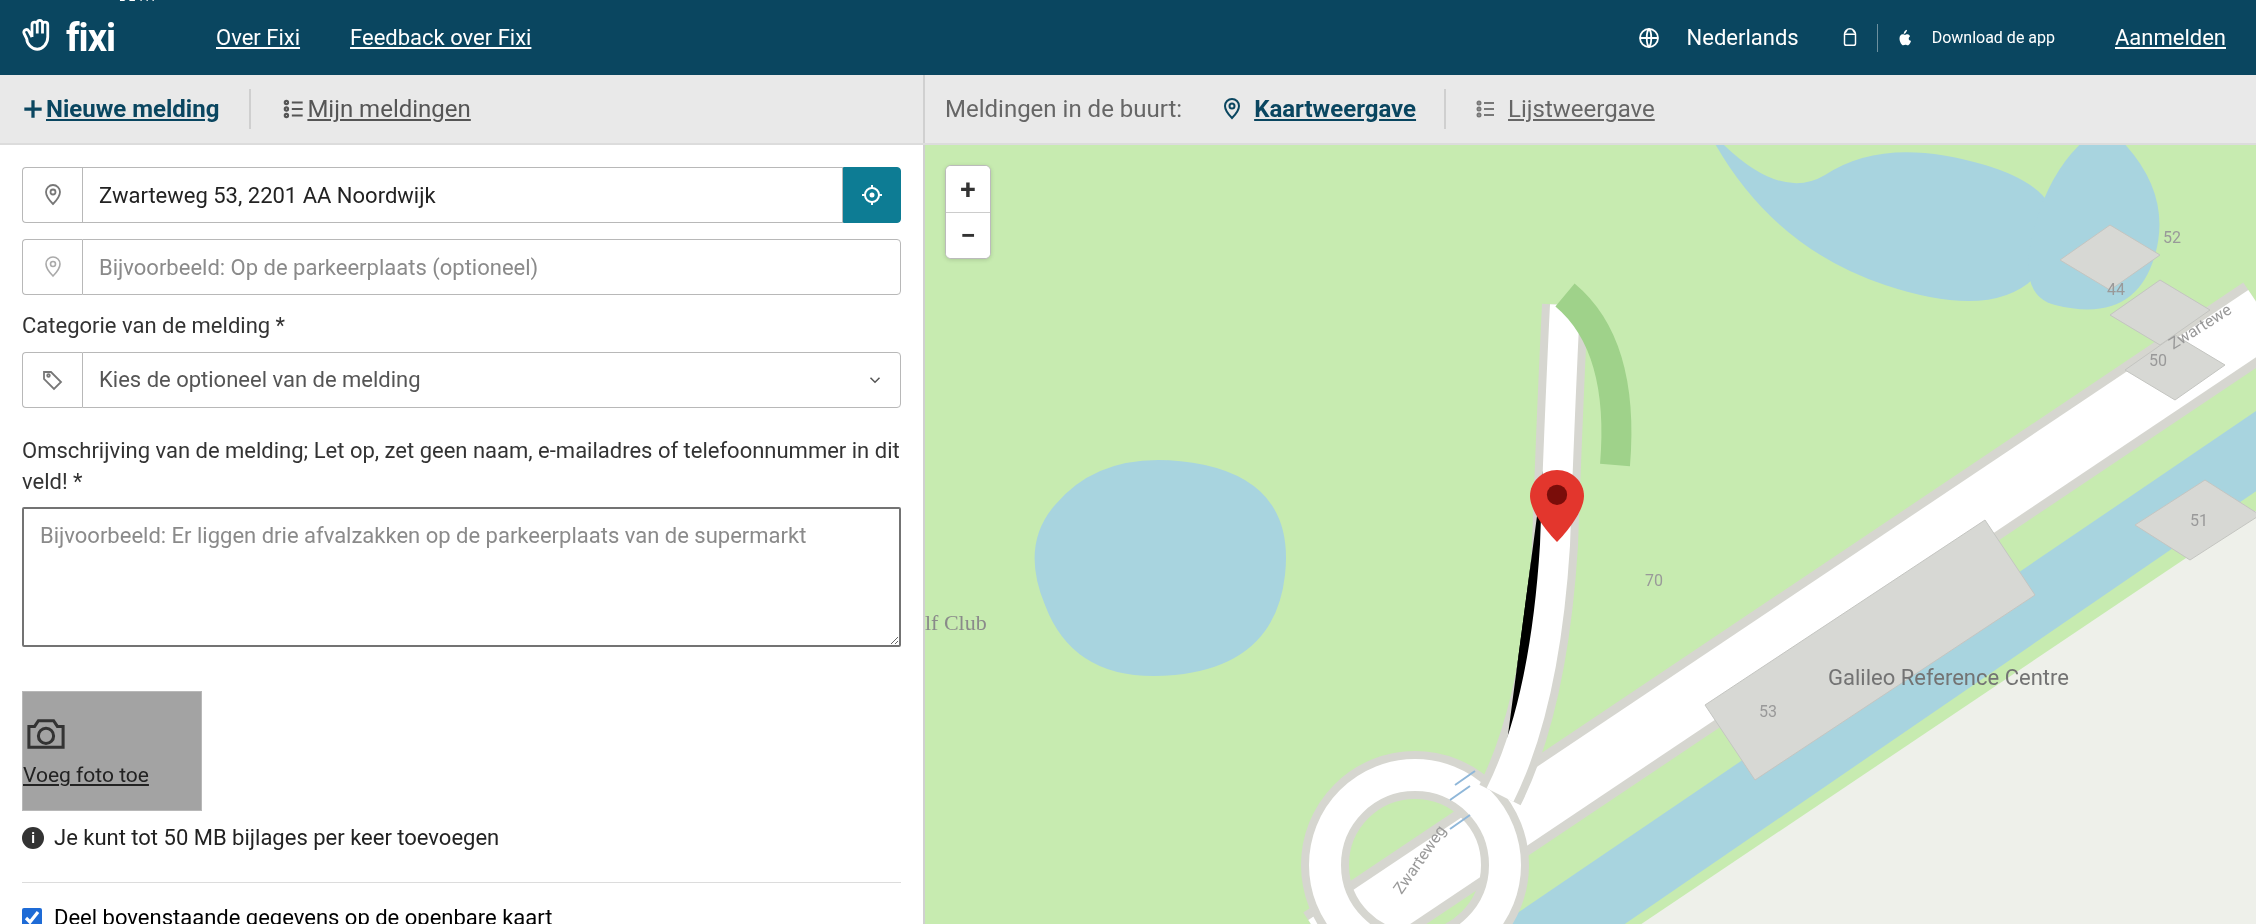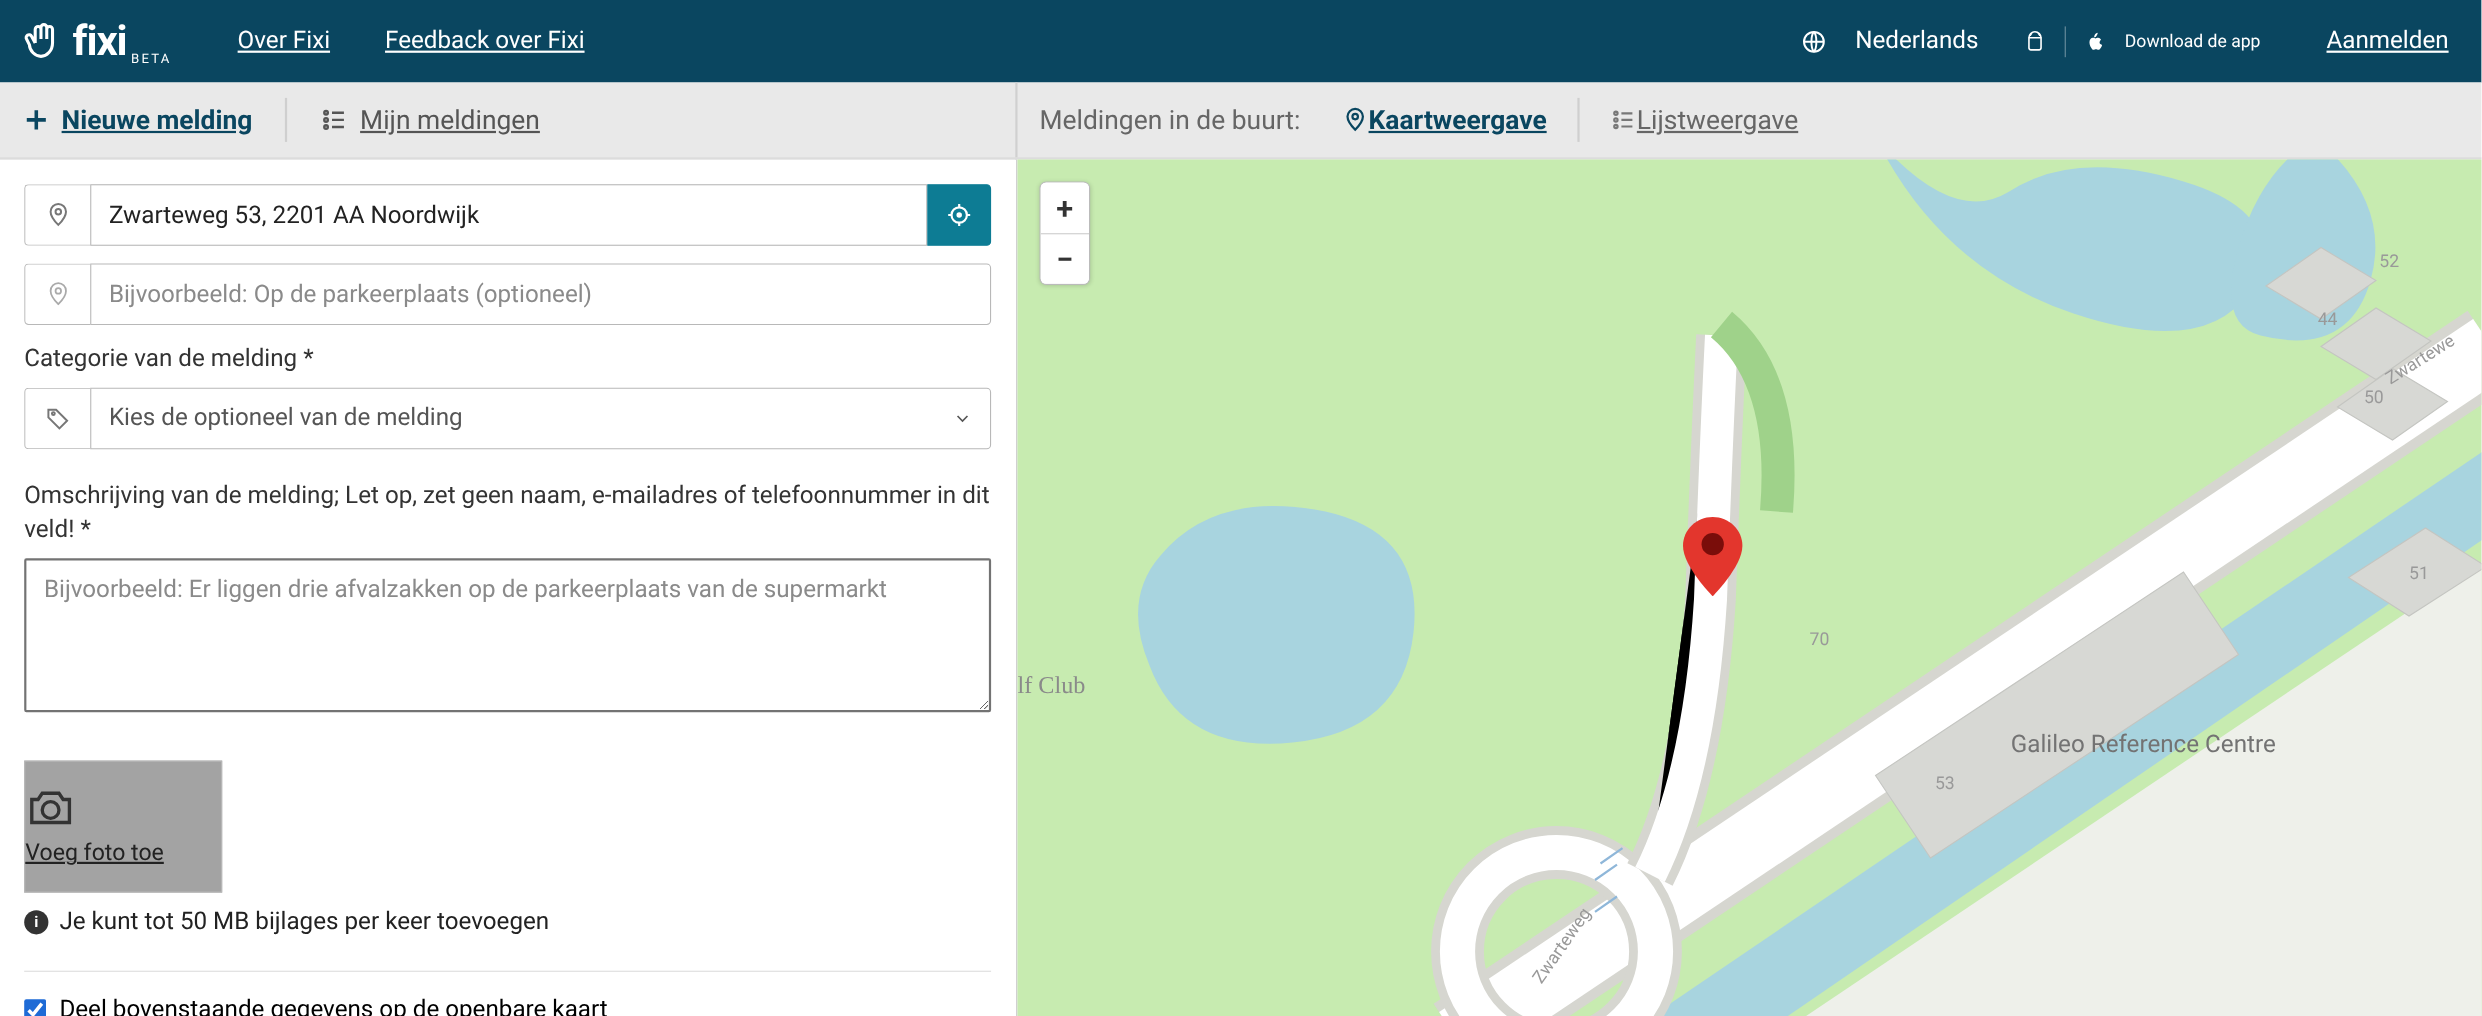--- a/index.html
+++ b/index.html
@@ -7,48 +7,48 @@
 
   
   .topbar {
     background: #0a4660;
     color: #fff;
     height: 75px;
     display: flex;
     align-items: center;
     padding: 0 30px 0 18px;
   }
-  .logo-wrap { display: flex; align-items: flex-end; gap: 6px; margin-right: 60px; }
+  .logo-wrap { display: flex; align-items: flex-start; gap: 6px; margin-right: 60px; }
   .logo-txt { font-size: 38px; font-weight: 700; letter-spacing: -1px; }
   .beta-badge { font-size: 12px; letter-spacing: 2px; margin-top: -26px; margin-left: -2px;}
   .top-link { color: #fff; text-decoration: underline; font-size: 22px; margin-right: 50px; cursor:pointer;}
   .top-link:last-child { margin-right:0;}
   .spacer { flex: 1; }
   .lang { display:flex; align-items:center; gap:26px; font-size:22px; margin-right:40px;}
   .appstores { display:flex; align-items:center; gap:16px; font-size:16px; margin-right:60px;}
   .store-divider{ width:1px; height:28px; background: rgba(255,255,255,0.4);}
   .signin { color:#fff; text-decoration: underline; font-size:22px; cursor:pointer;}
 
   
   .subbar {
     display:flex;
     height: 70px;
     background: #e9e9e9;
     border-bottom: 2px solid #dcdcdc;
   }
   .subbar-left, .subbar-right { display:flex; align-items:center; padding: 0 20px; }
   .subbar-left { width: 925px; border-right: 2px solid #d0d0d0; gap: 30px;}
   .subbar-right { flex:1; gap: 28px;}
-  .tab { display:flex; align-items:center; gap:10px; font-size:24px; color:#333; cursor:pointer;}
+  .tab { display:flex; align-items:center; font-size:24px; color:#333; cursor:pointer;}
   .tab.active-left span{ color:#0a4660; font-weight:700; text-decoration: underline;}
   .tab.inactive-left{ color:#555;}
   .tab.inactive-left span{ text-decoration: underline;}
   .sub-sep{ width:2px; height:40px; background:#cfcfcf;}
   .rt-label{ font-size:24px; color:#666; margin-right:10px;}
-  .rt-tab{ display:flex; align-items:center; font-size:24px; cursor:pointer;}
+  .rt-tab{ display:flex; align-items:center; gap:10px; font-size:24px; cursor:pointer;}
   .rt-tab.active{ color:#0a4660; font-weight:700; text-decoration: underline;}
   .rt-tab.inactive{ color:#666; text-decoration: underline;}
 
   
   .main { display:flex; flex:1; min-height:0; }
   .form-pane { width:925px; background:#fff; padding: 22px 22px; overflow-y:auto; border-right:2px solid #d0d0d0;}
   .map-pane  { flex:1; position:relative; background:#eef2e8;}
 
   
   .field-row{ display:flex; width:100%; gap:0; margin-bottom:16px;}

